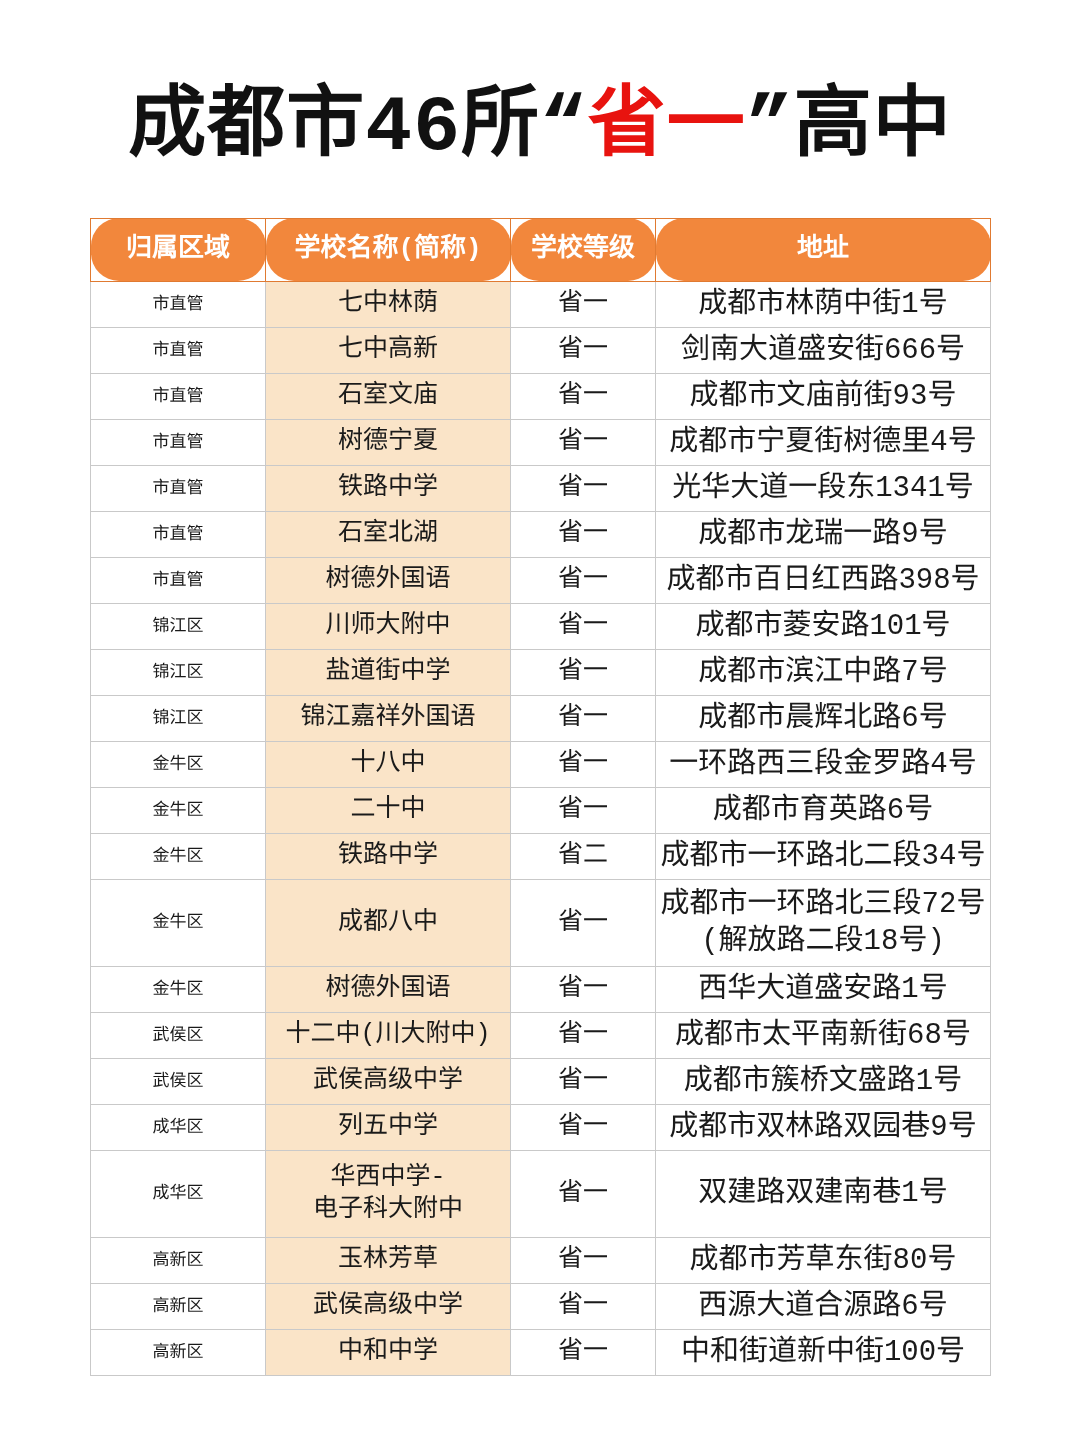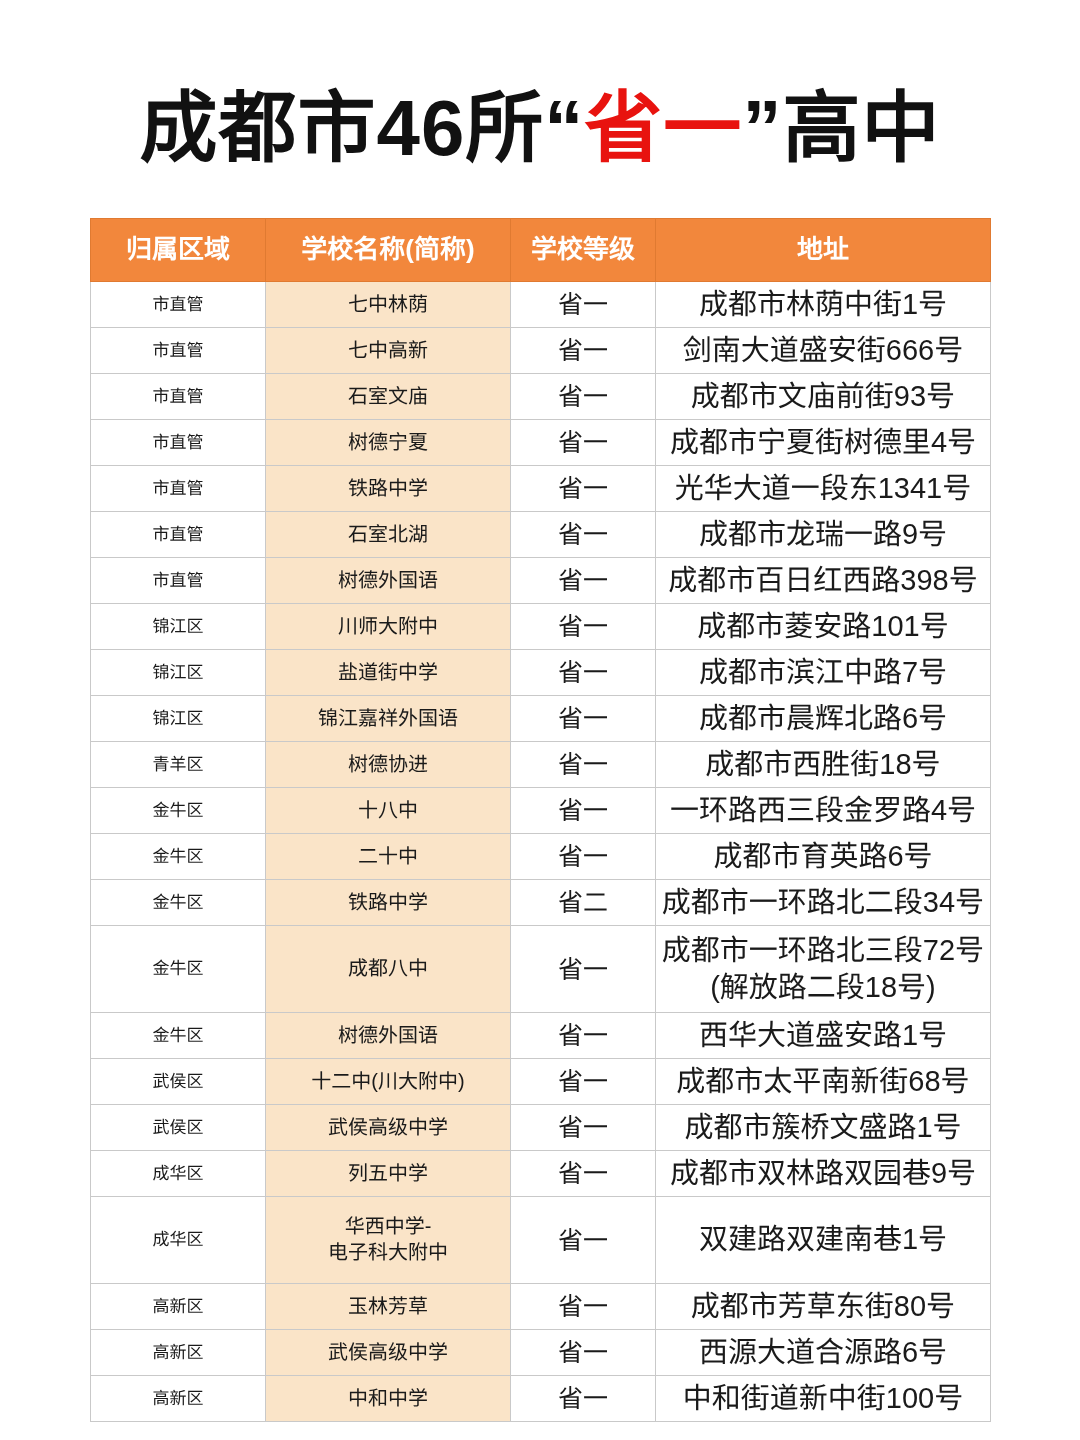--- a/index.html
+++ b/index.html
@@ -11,20 +11,21 @@
     height: 1440px;
     background: #ffffff;
     font-family: "Liberation Sans", "DejaVu Sans", sans-serif;
     overflow: hidden;
   }
   .page {
     position: relative;
     width: 1080px;
     height: 1200px;
     box-sizing: border-box;
+    font-family: Liberation Mono, monospace;
   }
   .title {
     margin: 0;
     padding: 88px 0 0 0;
     text-align: center;
     font-size: 78px;
     font-weight: bold;
     line-height: 1.05;
     letter-spacing: 1px;
     color: #111111;
@@ -59,32 +60,33 @@
     padding: 0 4px;
     line-height: 1.3;
   }
   table.sheet thead th {
     background: #f2873c;
     color: #ffffff;
     font-weight: bold;
     font-size: 26px;
     height: 62px;
     border-color: #e07a31;
+    border-radius: 28px;
   }
   table.sheet tbody td {
     height: 45px;
     background: #ffffff;
   }
   table.sheet tbody td.region {
     background: #ffffff;
     font-size: 17px;
   }
   table.sheet tbody td.school {
     background: #fae4c8;
-    font-size: 20px;
+    font-size: 25px;
   }
   table.sheet tbody td.level {
     background: #ffffff;
     font-size: 25px;
   }
   table.sheet tbody td.addr {
     background: #ffffff;
     font-size: 29px;
   }
   table.sheet tbody tr.tall td {
@@ -257,34 +259,20 @@
             </td>
             <td class="level">
               <span class="two-line">省一</span>
             </td>
             <td class="addr">
               <span class="two-line">成都市晨辉北路6号</span>
             </td>
           </tr>
           <tr>
             <td class="region">
-              <span class="two-line">青羊区</span>
-            </td>
-            <td class="school">
-              <span class="two-line">树德协进</span>
-            </td>
-            <td class="level">
-              <span class="two-line">省一</span>
-            </td>
-            <td class="addr">
-              <span class="two-line">成都市西胜街18号</span>
-            </td>
-          </tr>
-          <tr>
-            <td class="region">
               <span class="two-line">金牛区</span>
             </td>
             <td class="school">
               <span class="two-line">十八中</span>
             </td>
             <td class="level">
               <span class="two-line">省一</span>
             </td>
             <td class="addr">
               <span class="two-line">一环路西三段金罗路4号</span>

